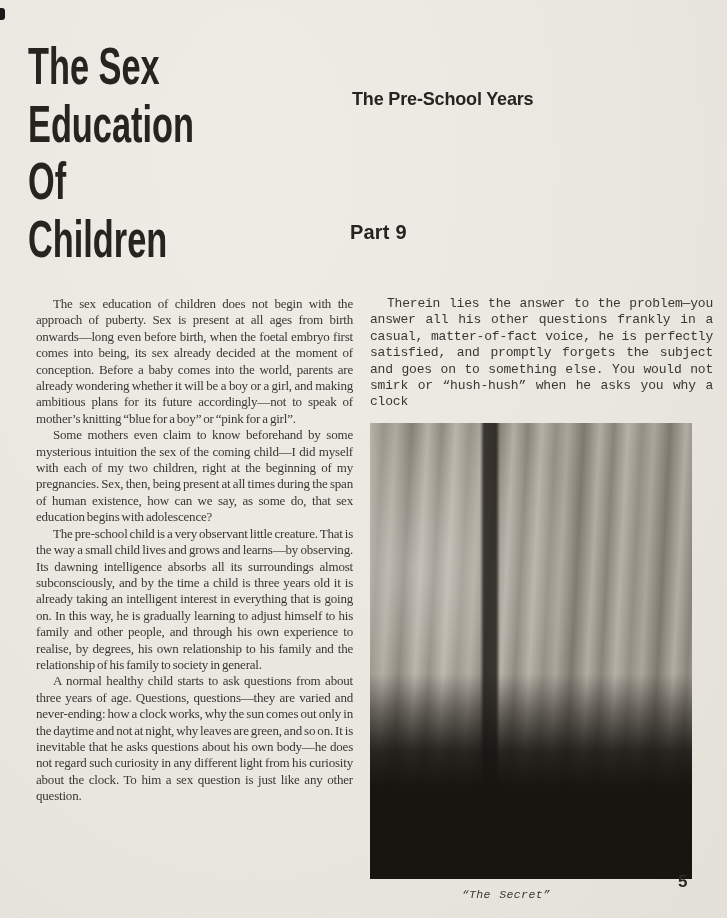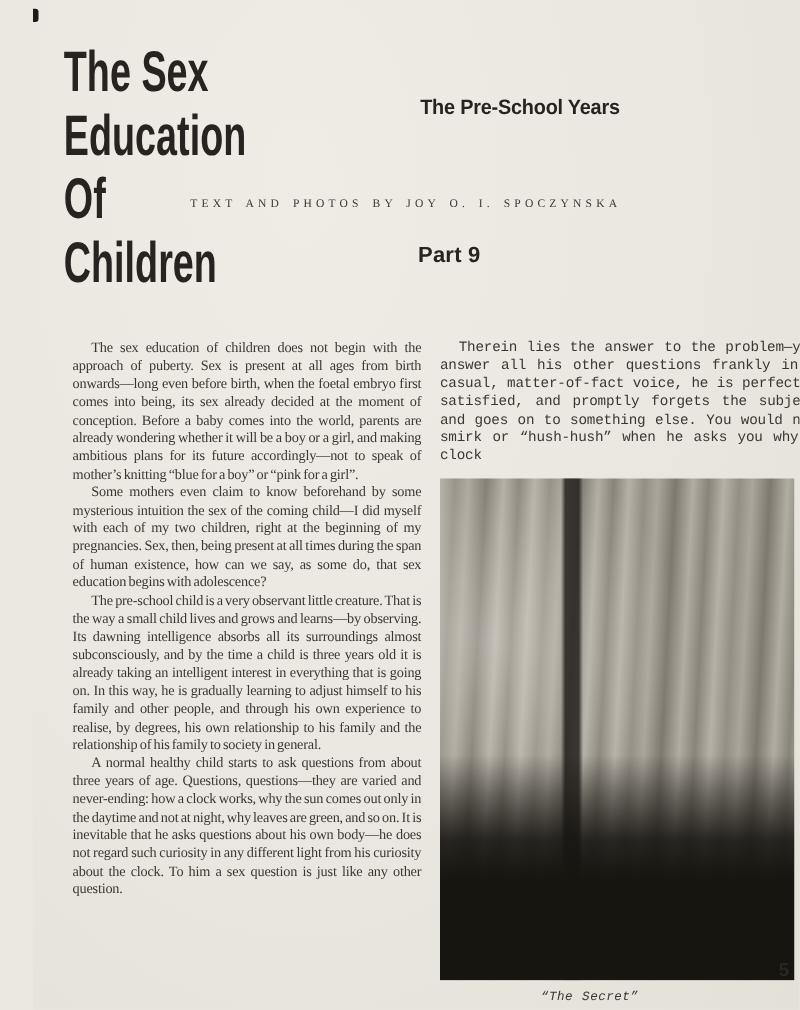--- a/index.html
+++ b/index.html
@@ -10,21 +10,20 @@
   html,body{margin:0;padding:0;}
   body{
     width:727px;height:918px;
     background:var(--paper);
     position:relative;overflow:hidden;
     font-family:"Liberation Serif", serif;
   }
   .page{
     position:absolute;inset:0;
     background:radial-gradient(ellipse at 35% 18%, #efece5 0%, #eae7e0 55%, #e3e0d8 100%);
-    margin-left:30px;
   }
   .artifact{
     position:absolute;left:0;top:8px;width:5px;height:12px;
     background:#1c1a17;border-radius:0 3px 3px 0;
   }
   .title{
     position:absolute;left:28px;top:38px;margin:0;
     font-family:"Liberation Sans", sans-serif;
     font-weight:700;font-size:52px;line-height:57.5px;
     color:var(--ink);
@@ -48,21 +47,21 @@
     letter-spacing:3.8px;word-spacing:2.5px;
     white-space:nowrap;
   }
   .part-label{
     position:absolute;left:350px;top:221px;
     font-family:"Liberation Sans", sans-serif;
     font-weight:700;font-size:20px;color:var(--ink);
     letter-spacing:0.2px;
   }
   .col{
-    position:absolute;top:308px;
+    position:absolute;top:296px;
     font-size:13px;line-height:16.4px;
     text-align:justify;color:var(--body-ink);
     letter-spacing:-0.2px;word-spacing:-1px;
     hyphens:auto;
   }
   .col p{margin:0;text-indent:17px;}
   .col-left{left:36px;width:317px;}
   .col-right{left:370px;width:343px;font-family:Liberation Mono, monospace;}
   figure{margin:12px 0 0 0;width:272px;}
   .photo-placeholder{
@@ -93,21 +92,20 @@
 
   <h1 class="title">
     <span class="title-line">The Sex</span>
     <span class="title-line">Education</span>
     <span class="title-line">Of</span>
     <span class="title-line">Children</span>
   </h1>
 
   <div class="subtitle">The Pre-School Years</div>
 
-  <div class="byline">TEXT AND PHOTOS BY JOY O. I. SPOCZYNSKA</div>
 
   <div class="part-label">Part 9</div>
 
   <div class="col col-left">
     <p>The sex education of children does not begin with the approach of puberty. Sex is present at all ages from birth onwards—long even before birth, when the foetal embryo first comes into being, its sex already decided at the moment of conception. Before a baby comes into the world, parents are already wondering whether it will be a boy or a girl, and making ambitious plans for its future accordingly—not to speak of mother’s knitting “blue for a boy” or “pink for a girl”.</p>
     <p>Some mothers even claim to know beforehand by some mysterious intuition the sex of the coming child—I did myself with each of my two children, right at the beginning of my pregnancies. Sex, then, being present at all times during the span of human existence, how can we say, as some do, that sex education begins with adolescence?</p>
     <p>The pre-school child is a very observant little creature. That is the way a small child lives and grows and learns—by observing. Its dawning intelligence absorbs all its surroundings almost subconsciously, and by the time a child is three years old it is already taking an intelligent interest in everything that is going on. In this way, he is gradually learning to adjust himself to his family and other people, and through his own experience to realise, by degrees, his own relationship to his family and the relationship of his family to society in general.</p>
     <p>A normal healthy child starts to ask questions from about three years of age. Questions, questions—they are varied and never-ending: how a clock works, why the sun comes out only in the daytime and not at night, why leaves are green, and so on. It is inevitable that he asks questions about his own body—he does not regard such curiosity in any different light from his curiosity about the clock. To him a sex question is just like any other question.</p>
   </div>
 

